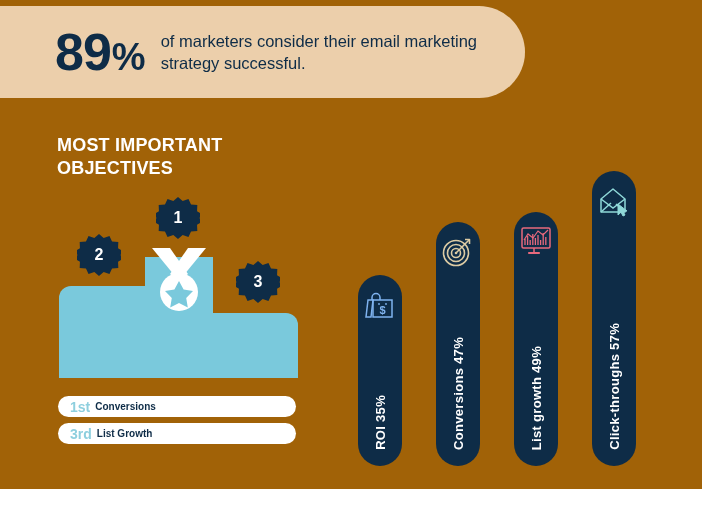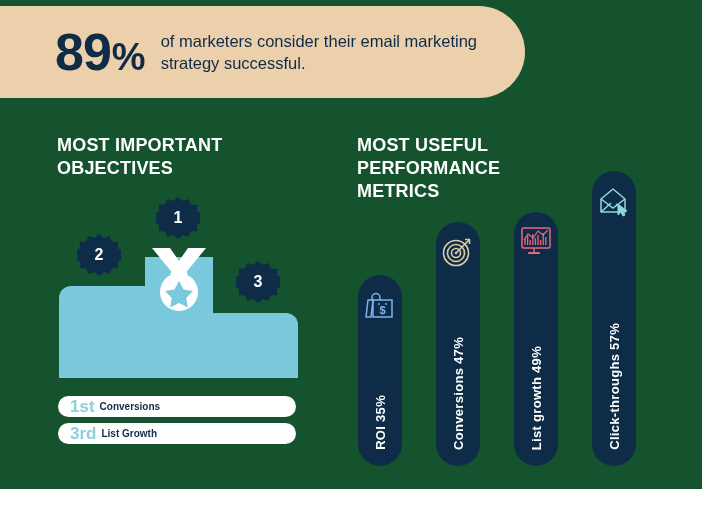--- a/index.html
+++ b/index.html
@@ -8,21 +8,21 @@
     background: #ffffff;
   }
   body {
     font-family: "Liberation Sans", sans-serif;
   }
 
   .canvas {
     position: relative;
     width: 702px;
     height: 507px;
-    background: #14532d;
+    background: #a16207;
     overflow: hidden;
   }
 
   
   .banner {
     position: absolute;
     left: -20px;
     top: 6px;
     width: 545px;
     height: 92px;
@@ -113,21 +113,21 @@
     background: #ffffff;
     border-radius: 11px;
     display: flex;
     align-items: center;
     padding-left: 12px;
     margin-bottom: 6px;
     box-sizing: border-box;
   }
   .pill .ord {
     color: #8ecfde;
-    font-size: 17px;
+    font-size: 14px;
     font-weight: 700;
     margin-right: 5px;
   }
   .pill .lbl {
     color: #0e2c47;
     font-size: 10px;
     font-weight: 700;
   }
 
   
@@ -184,23 +184,20 @@
     <div class="banner-pct">
       <span class="num">89</span>
       <span class="sym">%</span>
     </div>
     <div class="banner-text">of marketers consider their email marketing strategy successful.</div>
   </div>
 
   <div class="section-heading" id="heading-left">MOST IMPORTANT
 OBJECTIVES</div>
 
-  <div class="section-heading" id="heading-right">MOST USEFUL
-PERFORMANCE
-METRICS</div>
 
   <svg class="podium" width="702" height="507" viewBox="0 0 702 507" aria-hidden="true">
 
     <path d="M145,257 H213 V378 H145 Z" fill="#7ac9dc"></path>
 
     <path d="M59,298 a12,12 0 0 1 12,-12 H145 V378 H59 Z" fill="#7ac9dc"></path>
 
     <path d="M213,313 H286 a12,12 0 0 1 12,12 V378 H213 Z" fill="#7ac9dc"></path>
 
     <path d="M59,340 H298 V366 a12,12 0 0 1 -12,12 H71 a12,12 0 0 1 -12,-12 Z" fill="#7ac9dc"></path>

